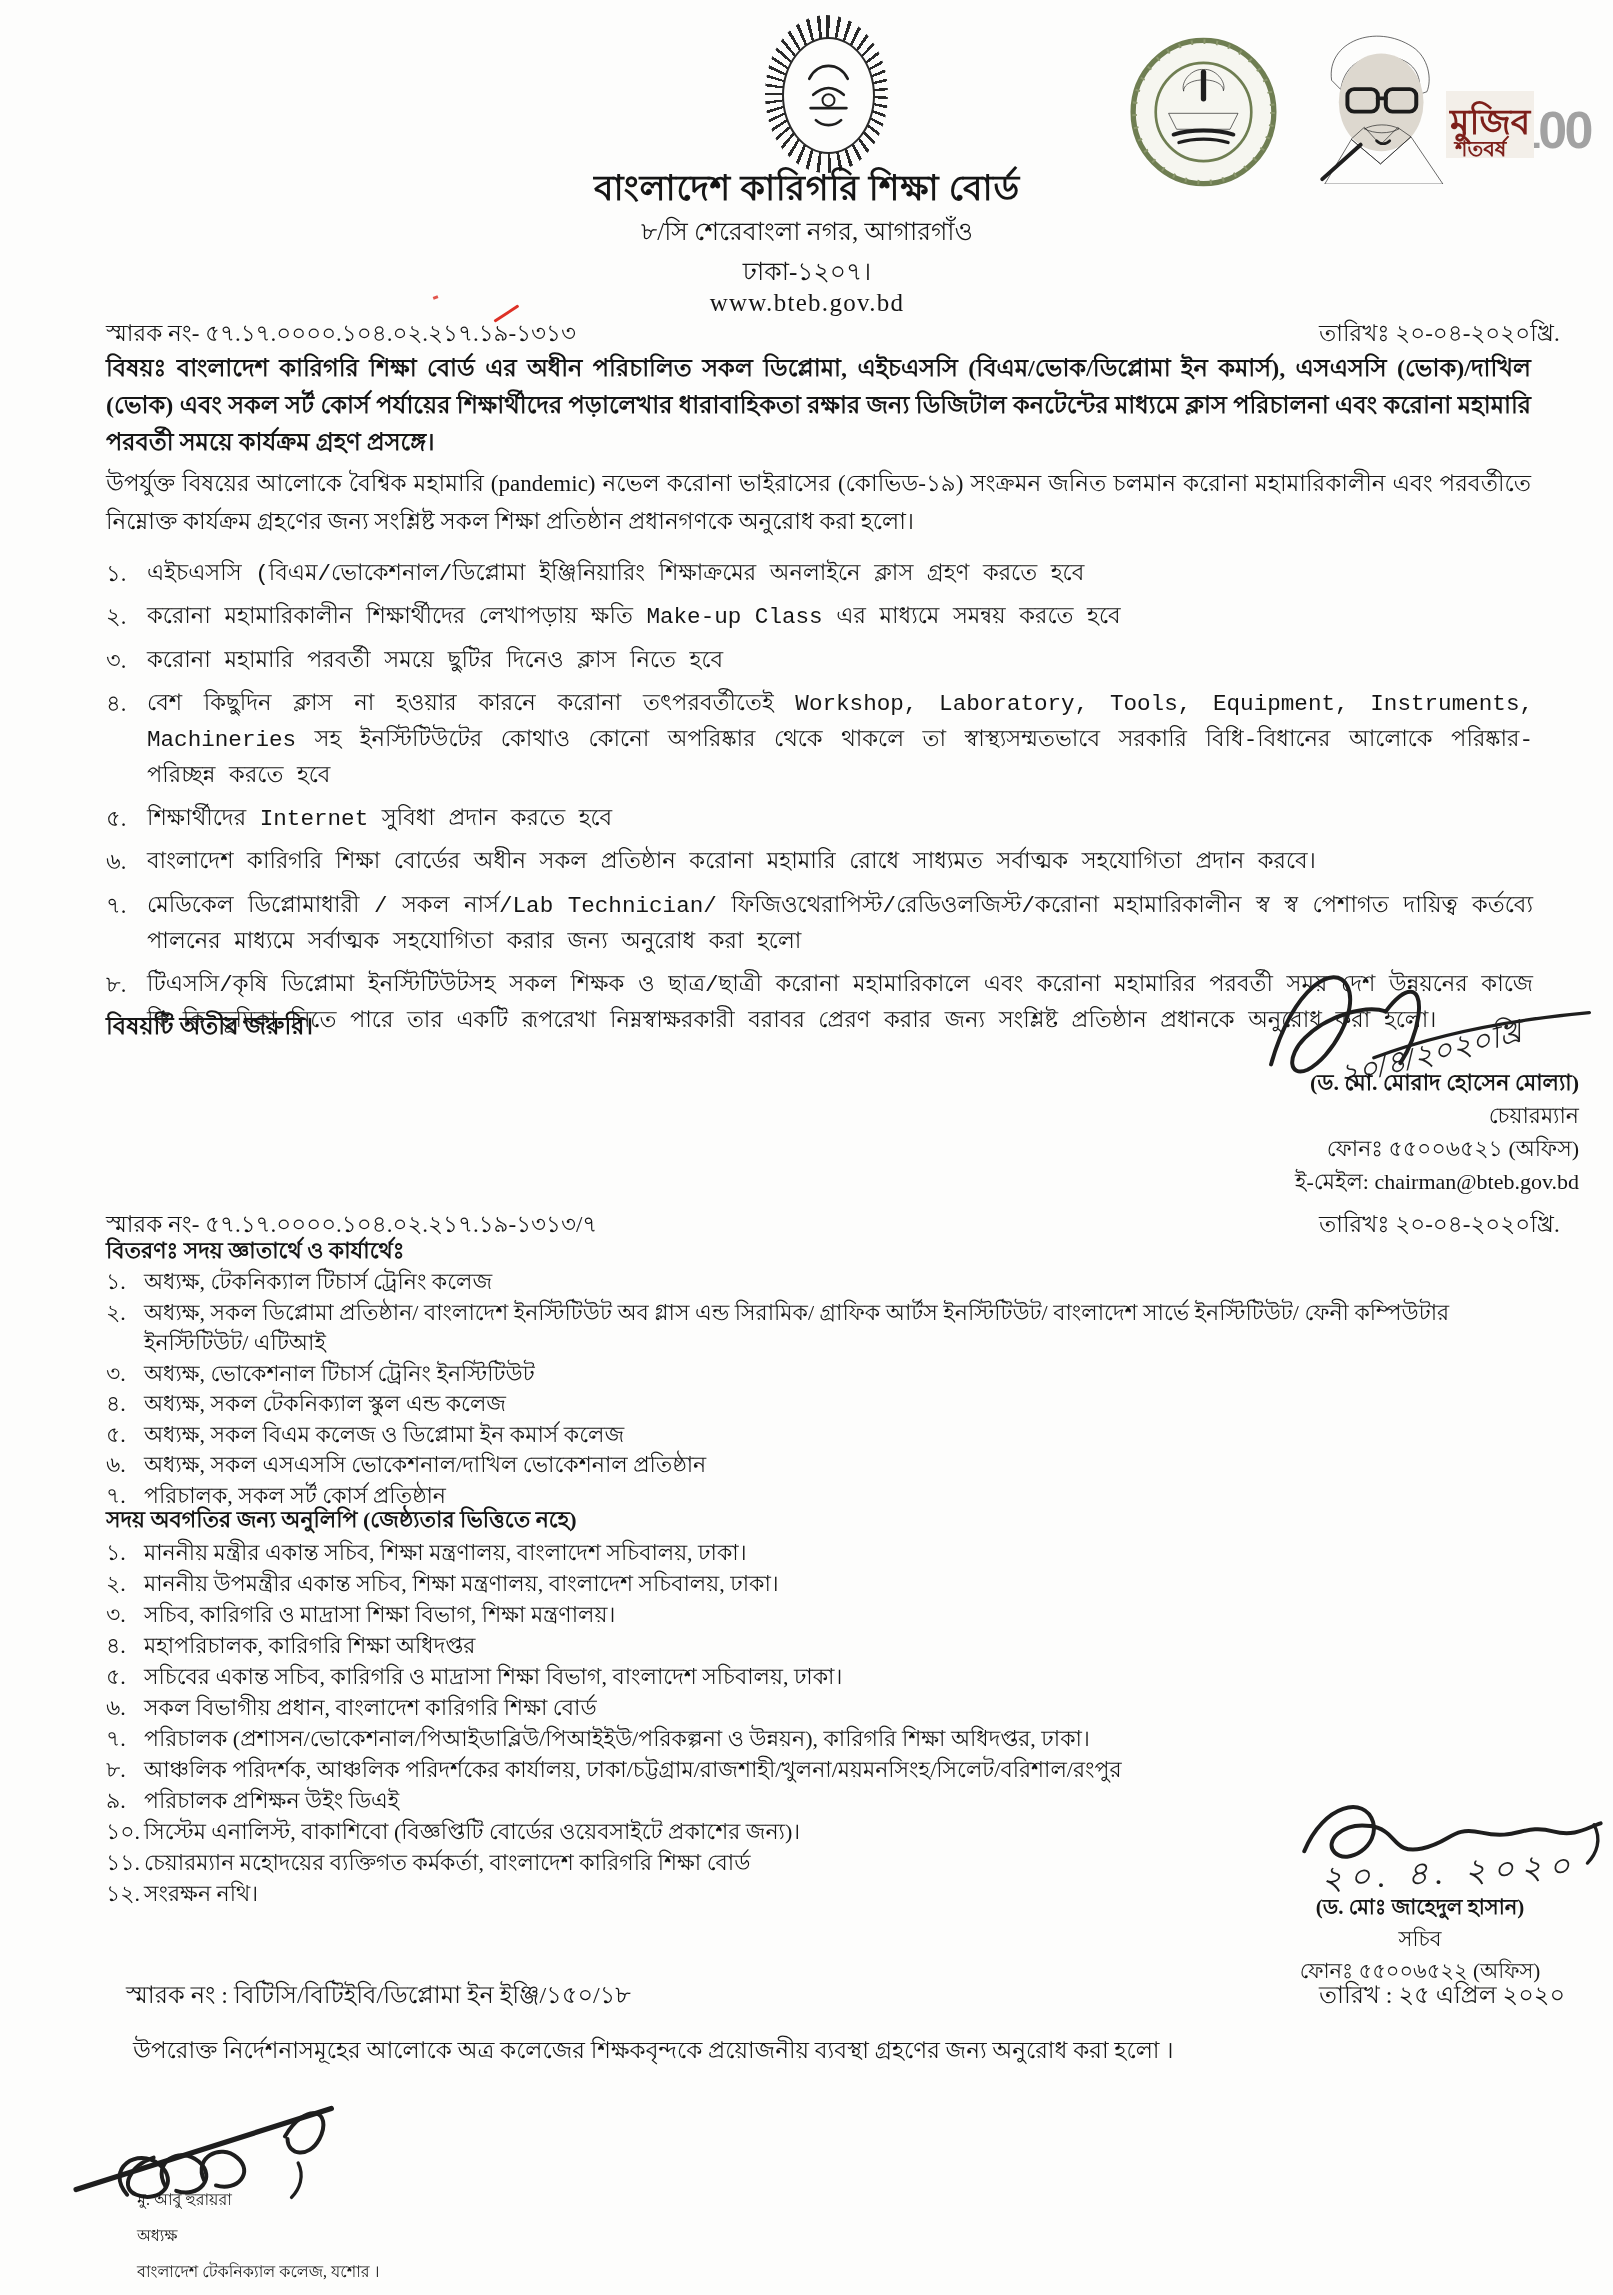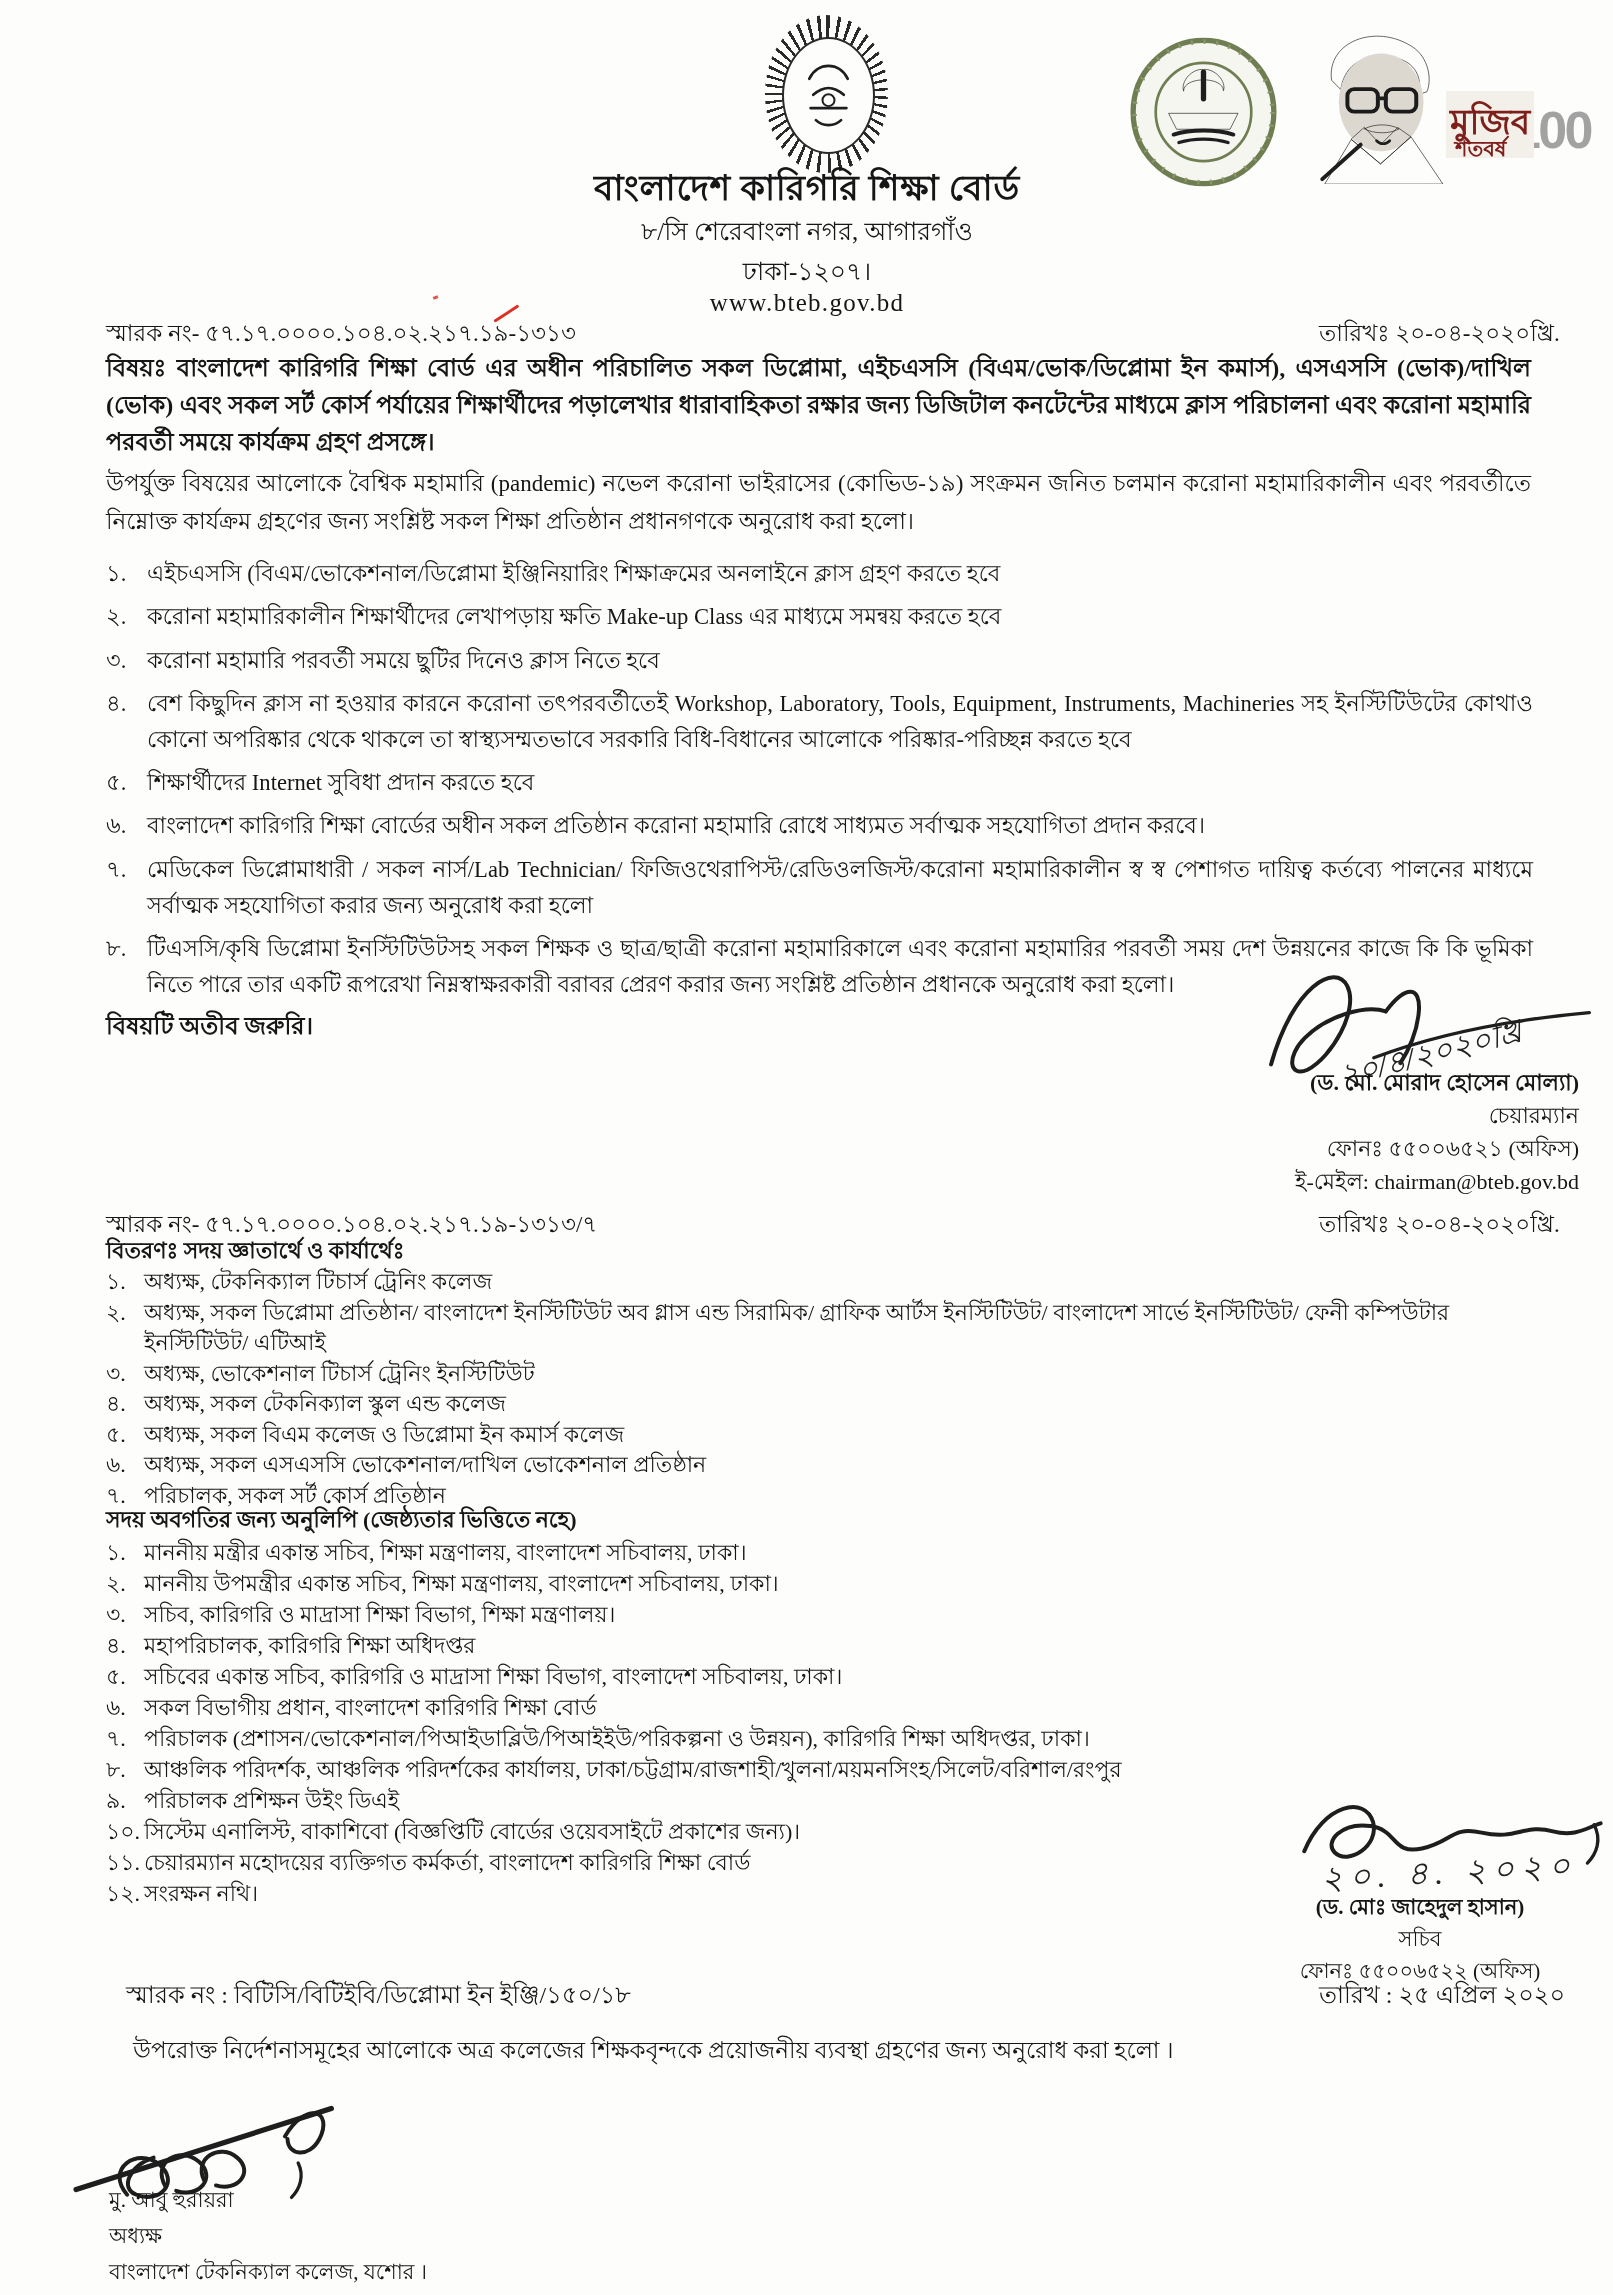--- a/index.html
+++ b/index.html
@@ -51,21 +51,21 @@
   .red-tick{position:absolute;left:492px;top:-2.7px;width:29px;height:3.3px;background:#de3126;
     transform:rotate(-33deg);border-radius:1.3px;}
   .red-dot{position:absolute;left:433px;top:-18.6px;width:5.3px;height:2.7px;background:#e2554d;transform:rotate(-20deg);}
 
   
   .subject{left:106px;top:350px;width:1425px;font-size:24px;font-weight:bold;line-height:37px;}
   .intro{left:106px;top:465px;width:1425px;font-size:23px;line-height:38px;}
   .directives{left:106px;top:556px;width:1427px;}
   .d-item{display:flex;font-size:22.6px;line-height:36px;margin-bottom:7.3px;}
   .d-num{flex:0 0 41px;}
-  .d-text{flex:1;text-align:justify;}
+  .d-text{flex:1;text-align:justify;font-family:Liberation Mono, monospace;}
   .urgent{left:106px;top:1007px;font-size:24px;font-weight:bold;}
 
   
   .chair-sig{left:1208px;top:957px;}
   .chair-date{left:1337px;top:1030px;font-size:30.5px;transform:rotate(-14deg);
     font-style:italic;color:#222;white-space:nowrap;}
   .chair-block{left:1128px;top:1066px;width:451px;text-align:right;}
   .chair-block div{line-height:33px;font-size:22px;}
   .chair-name{font-weight:bold;}
 
@@ -85,21 +85,21 @@
     color:#222;transform:rotate(-3deg);white-space:nowrap;}
   .sec-block{left:1234px;top:1875px;width:372px;text-align:center;margin-top:16px;}
   .sec-block div{line-height:32px;font-size:21px;}
 
   
   .memo3-left{position:absolute;left:126px;top:0;font-size:24px;}
   .memo3-right{position:absolute;left:1319px;top:0;font-size:24px;}
   .closing{left:133px;top:2032px;width:1360px;font-size:23px;}
   .prin-sig{left:66px;top:2090px;}
   .prin-block{left:109px;top:2182px;}
-  .prin-block div{font-size:21px;line-height:36px;}
+  .prin-block div{font-size:16px;line-height:36px;margin-left:28px;}
   svg path{fill:none;stroke:#1e1e1e;stroke-linecap:round;}
 </style>
 </head>
 <body>
 
 <div class="page">
 
   <div class="abs seal-wrap">
     <div class="starburst"></div>
     <div class="seal-core">

